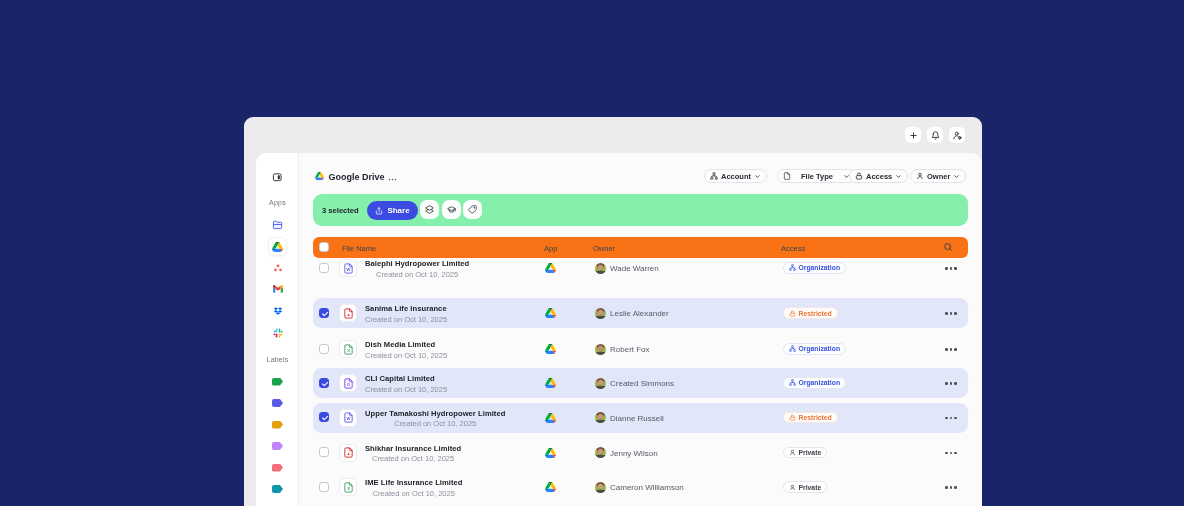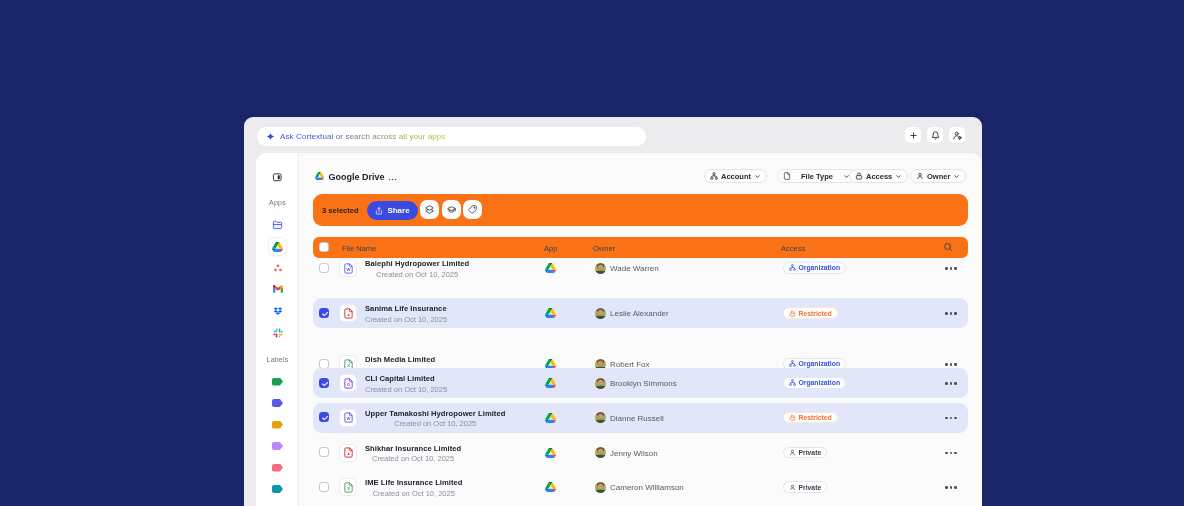--- a/index.html
+++ b/index.html
@@ -13,21 +13,21 @@
 .sb-lbl { position:absolute; left:0; width:43px; text-align:center; font-size:7px; color:#6d727c; font-weight:500; letter-spacing:.2px; }
 .sb-ic { position:absolute; left:0; width:43px; display:flex; justify-content:center; }
 .drive-active { position:absolute; left:12px; top:84px; width:19px; height:19px; background:#fff; border:1px solid #f0f0f2; border-radius:6px; box-shadow:0 1px 2px rgba(0,0,0,.05); display:flex; align-items:center; justify-content:center; }
 .tag { width:11px; height:8px; clip-path:polygon(0 0, 72% 0, 100% 50%, 72% 100%, 0 100%); border-radius:2px; }
 .content { flex:1; position:relative; }
 .title-ic { position:absolute; left:15.5px; top:19px; }
 .title { position:absolute; left:29.5px; top:18.5px; font-size:9px; font-weight:700; color:#1d212a; }
 .tdots { position:absolute; left:89px; top:21.5px; color:#4b5563; display:flex; }
 .fbtn { position:absolute; top:16px; height:14px; white-space:nowrap; background:#fdfdfd; border:1px solid #e3e4e8; border-radius:7px; display:flex; align-items:center; gap:3px; padding:0 5px; font-size:7.5px; font-weight:600; color:#252a33; }
 .fbtn svg { flex:none; }
-.selbar { position:absolute; left:14px; top:41px; width:655px; height:32px; background:#f97316; border-radius:9px; }
+.selbar { position:absolute; left:14px; top:41px; width:655px; height:32px; background:#86efac; border-radius:9px; }
 .selbar .cnt { font-size:7.6px; font-weight:600; color:#1d212a; position:absolute; left:9px; top:11.5px; }
 .sharebtn { position:absolute; left:54px; top:7px; width:51px; height:19px; background:#3b4ae0; border-radius:10px; color:#fff; display:flex; align-items:center; justify-content:center; gap:4px; font-size:8px; font-weight:600; }
 .cbtn { position:absolute; top:6px; width:19px; height:19px; border-radius:7px; background:#fdfdfe; display:flex; align-items:center; justify-content:center; color:#2a2e35; }
 .thead { position:absolute; left:14px; top:84px; width:655px; height:21px; background:#f97316; border-radius:6px; font-size:7.5px; color:#3c424d; font-weight:500; }
 .thead span { position:absolute; top:6.5px; }
 .cb { position:absolute; width:10px; height:10px; border:1px solid #c4c8cf; border-radius:3px; background:#fff; }
 .cb.on { background:#3b4ae0; border-color:#3b4ae0; }
 .row { position:absolute; left:14px; width:655px; height:30px; border-radius:8.5px; }
 .row.sel { background:#e2e6f9;padding-left:44px; }
 .row .cb { left:6px; top:9.5px; }
@@ -79,26 +79,20 @@
         <path d="M12 8v4M5 16v-2a2 2 0 0 1 2-2h10a2 2 0 0 1 2 2v2"></path>
 </symbol>
 <symbol id="chev" viewBox="0 0 24 24" fill="none" stroke="currentColor" stroke-width="2.6" stroke-linecap="round" stroke-linejoin="round">
 <path d="m6 9 6 6 6-6"></path>
 </symbol>
 </defs>
 </svg>
 
 <div class="window">
 
-  <div class="search">
-    <svg width="9" height="9" viewBox="0 0 24 24" fill="#3b4ae0">
-        <path d="M12 2c.6 4.8 3.2 7.4 10 10-6.8 2.6-9.4 5.2-10 10-.6-4.8-3.2-7.4-10-10 6.8-2.6 9.4-5.2 10-10z"></path>
-      </svg>
-    <span class="txt">Ask Cortextual or search across all your apps</span>
-  </div>
   <div class="tbtn" style="left:661px">
       <svg width="9" height="9" viewBox="0 0 24 24" fill="none" stroke="currentColor" stroke-width="2.4" stroke-linecap="round">
         <path d="M12 5v14M5 12h14"></path>
       </svg>
     </div>
   <div class="tbtn" style="left:683px">
       <svg width="9" height="9" viewBox="0 0 24 24" fill="none" stroke="currentColor" stroke-width="2.4" stroke-linecap="round" stroke-linejoin="round">
         <path d="M6 8a6 6 0 0 1 12 0c0 7 3 9 3 9H3s3-2 3-9"></path>
         <path d="M10.3 21a1.94 1.94 0 0 0 3.4 0"></path>
       </svg>
@@ -300,21 +294,21 @@
             <use href="#gd"></use>
           </svg>
         <span class="av" style="background:radial-gradient(circle at 50% 42%, #c9977a 0 26%, #9d7355 34%, rgba(0,0,0,0) 38%), radial-gradient(ellipse 60% 38% at 50% 20%, #7a5a3c 0 60%, rgba(0,0,0,0) 62%), linear-gradient(rgba(0,0,0,0) 72%, #46503f 74%), linear-gradient(#a8b860, #97a94e)"></span>
         <span class="nm">Leslie Alexander</span>
         <span class="badge res"><svg width="7" height="7" viewBox="0 0 24 24">
               <use href="#lock"></use>
             </svg>Restricted</span>
         <span class="mdots"></span>
       </div>
 
-      <div class="row" style="top:196px">
+      <div class="row" style="top:181px">
         <span class="cb"></span>
         <span class="fico" style="color:#3d9e64">
             <svg width="11" height="11" viewBox="0 0 24 24">
               <use href="#fdoc"></use>
               <text x="12" y="18.5" font-size="9" font-weight="bold" fill="currentColor" text-anchor="middle" font-family="Liberation Sans">X</text>
             </svg>
           </span>
         <div class="tt">
             <b>Dish Media Limited</b>
             <i>Created on Oct 10, 2025</i>
@@ -343,21 +337,21 @@
             </svg>
           </span>
         <div class="tt">
             <b>CLI Capital Limited</b>
             <i>Created on Oct 10, 2025</i>
           </div>
         <svg class="app" width="11" height="10" viewBox="0 0 87.3 78">
             <use href="#gd"></use>
           </svg>
         <span class="av" style="background:radial-gradient(circle at 50% 42%, #c9977a 0 26%, #9d7355 34%, rgba(0,0,0,0) 38%), radial-gradient(ellipse 60% 38% at 50% 20%, #7a5a3c 0 60%, rgba(0,0,0,0) 62%), linear-gradient(rgba(0,0,0,0) 72%, #46503f 74%), linear-gradient(#9cba58, #8fb245)"></span>
-        <span class="nm">Brooklyn Simmons</span>
+        <span class="nm">Created Simmons</span>
         <span class="badge org"><svg width="7" height="7" viewBox="0 0 24 24">
               <use href="#orgic"></use>
             </svg>Organization</span>
         <span class="mdots"></span>
       </div>
 
       <div class="row sel" style="top:249.8px">
         <span class="cb on">
             <svg width="8" height="8" viewBox="0 0 24 24" fill="none" stroke="#fff" stroke-width="3.2" stroke-linecap="round" stroke-linejoin="round" style="position:absolute;left:1px;top:1px">
               <path d="m5 12 5 5L20 7"></path>

